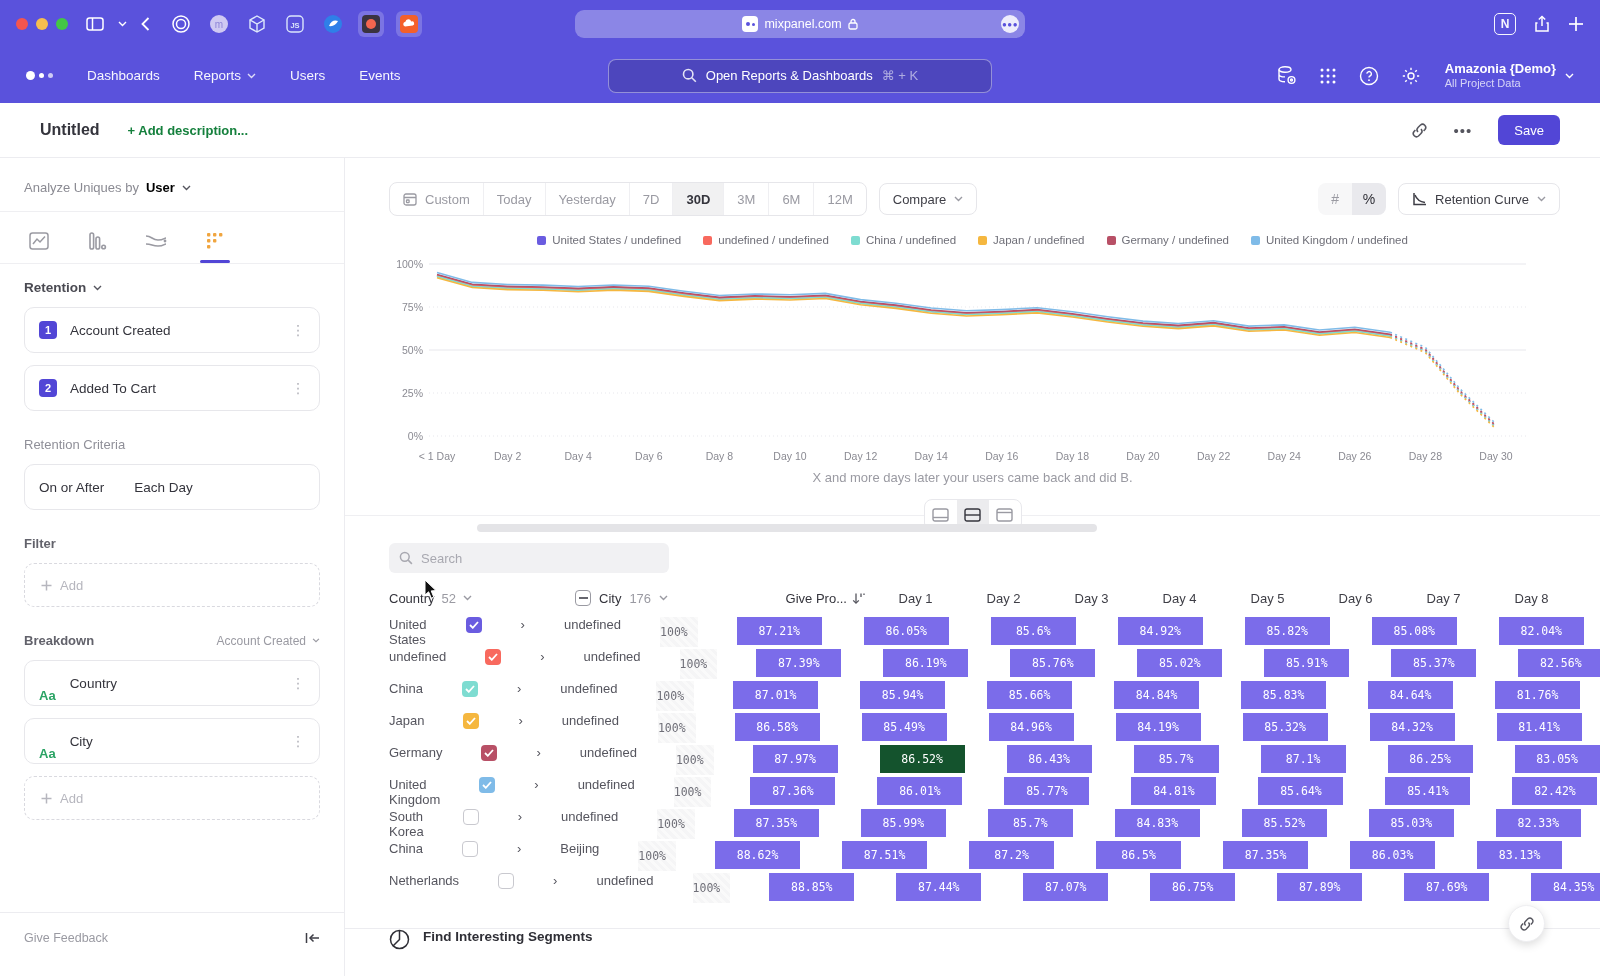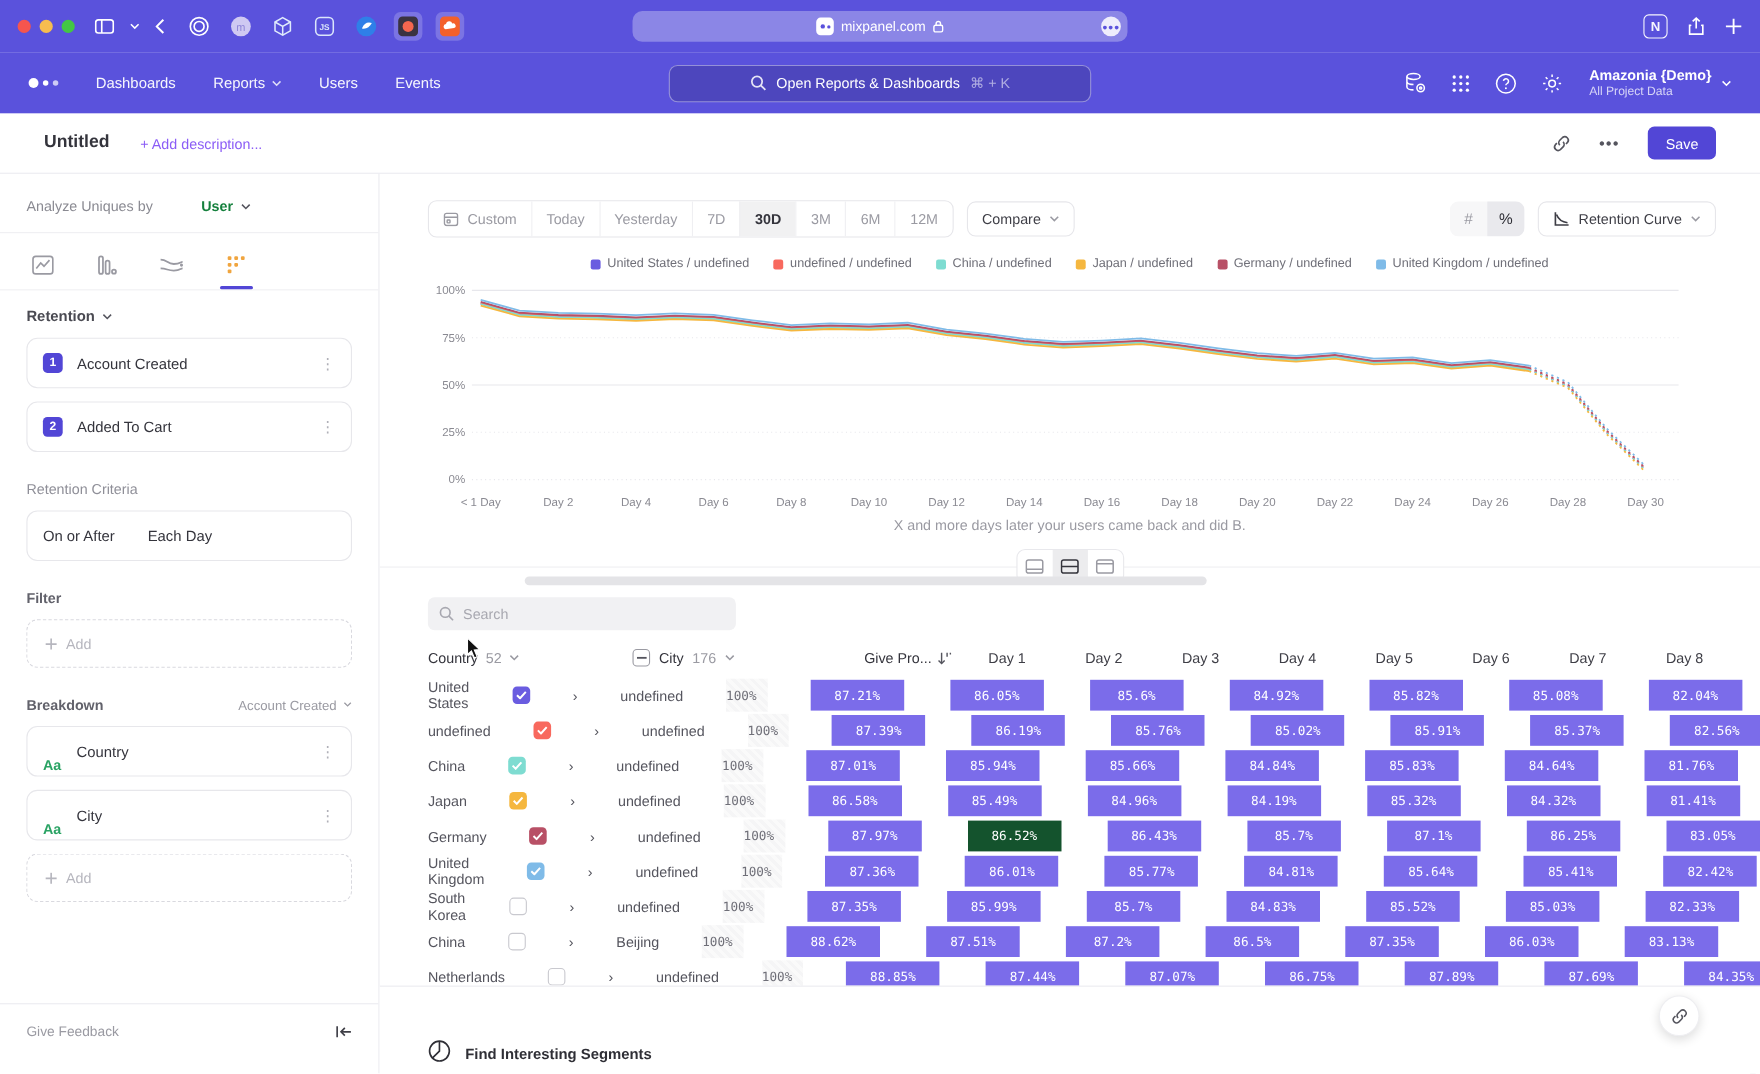--- a/index.html
+++ b/index.html
@@ -32,33 +32,33 @@
   .nav-search { position:absolute; left:50%; transform:translateX(-50%); width:384px; height:34px; border:1px solid rgba(255,255,255,.4); background:rgba(0,0,0,.14); border-radius:8px; display:flex; align-items:center; justify-content:center; gap:9px; font-size:13px; }
   .nav-search .short { color:rgba(255,255,255,.55); }
   .nav-right { margin-left:auto; display:flex; align-items:center; gap:22px; }
   .proj { text-align:left; line-height:1.25; margin-left:2px; }
   .proj .p1 { font-size:13px; font-weight:bold; }
   .proj .p2 { font-size:11px; color:rgba(255,255,255,.75); }
 
   
   .titlebar { height:55px; background:#fff; border-bottom:1px solid #ececf0; display:flex; align-items:center; padding:0 40px; }
   .tb-title { font-size:16px; font-weight:bold; color:#34343c; }
-  .tb-desc { font-size:13px; color:#8b5cf6; margin-left:28px; }
+  .tb-desc { font-size:13px; color:#15803d; margin-left:28px;font-weight:bold; }
   .tb-right { margin-left:auto; display:flex; align-items:center; gap:26px; color:#55555e; }
   .dots3 { font-size:15px; letter-spacing:1px; color:#55555e; }
   .save-btn { background:#5246d6; color:#fff; font-size:13px; border:none; border-radius:6px; height:30px; padding:0 16px; cursor:pointer; }
 
   
   .main { display:flex; height:818px; }
   .sidebar { width:345px; border-right:1px solid #ececf0; position:relative; padding:22px 24px 0; flex:none; }
   .content { flex:1; position:relative; overflow:hidden; }
 
   
   .an-row { font-size:13px; color:#8a8a92; display:flex; align-items:center; gap:7px; }
-  .an-row b { color:#15803d; font-weight:bold;margin-left:37px; }
+  .an-row b { color:#000000; font-weight:bold; }
   .sb-divider { height:1px; background:#efeff2; margin:16px -24px; }
   .tabs { display:flex; gap:36px; padding:2px 4px 0; }
   .tab { padding-bottom:11px; position:relative; cursor:pointer; color:#9a9aa2; }
   .tab.active { color:#f0a53f; }
   .tab.active::after { content:''; position:absolute; left:-4px; right:-4px; bottom:0; height:3px; border-radius:2px; background:#5246d6; }
   .sec-h { font-size:13.5px; font-weight:bold; color:#4a4a52; display:flex; align-items:center; gap:7px; margin-top:4px; }
   .card { height:46px; border:1px solid #e7e7eb; border-radius:10px; background:#fff; display:flex; align-items:center; padding:0 14px; margin-top:12px; }
   .badge { width:18px; height:18px; border-radius:4px; background:#5246d6; color:#fff; font-size:11px; font-weight:bold; display:flex; align-items:center; justify-content:center; margin-right:13px; }
   .card .lbl { font-size:13.5px; color:#34343c; }
   .kebab { margin-left:auto; color:#b0b0b8; font-size:14px; cursor:pointer; }
@@ -101,36 +101,36 @@
   .table-zone { margin:10px 0 0 44px; position:relative; }
   .search-box { width:280px; height:30px; border-radius:6px; background:#f1f1f3; display:flex; align-items:center; padding:0 10px; gap:8px; color:#a8a8b0; }
   .search-box input { border:none; outline:none; background:transparent; font-size:13px; color:#55555e; width:220px; font-family:"Liberation Sans",sans-serif; }
   .search-box input::placeholder { color:#a8a8b0; }
   .thead { display:flex; align-items:center; height:38px; margin-top:6px; font-size:13px; color:#34343c; }
   .c-country { width:186px; display:flex; align-items:center; gap:7px; }
   .c-citygrp { width:192px; display:flex; align-items:center; gap:8px; }
   .c-total { width:106px; display:flex; align-items:center; justify-content:flex-end; gap:5px; padding-right:8px; }
   .muted { color:#9a9aa2; }
   .dayhdr { width:85px; margin-right:3px; text-align:center; flex:none; font-size:13px; color:#3e3e46; }
-  .trow { display:flex; align-items:center; height:30px; margin-bottom:2px; font-size:13px; color:#55555e;gap:39px; }
+  .trow { display:flex; height:30px; margin-bottom:2px; font-size:13px; color:#55555e;gap:39px; }
   .cell-country { width:186px; }
   .cell-check { width:28px; }
   .cb { width:16px; height:16px; border-radius:4px; display:flex; align-items:center; justify-content:center; }
   .cb.off { border:1.5px solid #c9c9cf; background:#fff; }
   .cb.ind { border:1.5px solid #9a9aa2; background:#fff; color:#55555e; }
   .cell-exp { width:22px; color:#55555e; font-size:13px; }
   .cell-city { width:142px; }
   .cell-total { width:106px; text-align:right; padding-right:10px; height:30px; line-height:30px; font-family:"DejaVu Sans Mono",monospace; font-size:11.5px; color:#6f6f78; background:repeating-linear-gradient(45deg,#f5f5f6 0 3px,#fafafa 3px 6px); }
   .dcell { width:85px; height:28px; margin-right:3px; flex:none; display:flex; align-items:center; justify-content:center; font-family:"DejaVu Sans Mono",monospace; font-size:11.5px; color:#fff; }
   .sliver { width:24px; height:28px; flex:none; background:#7b6cea; }
   .hscroll { position:absolute; left:132px; top:366px; width:620px; height:8px; border-radius:4px; background:#e4e4e7; }
   .vscroll { position:absolute; right:4px; top:402px; width:5px; height:54px; border-radius:3px; background:#e2e2e6; }
 
   
-  .c-footer { position:absolute; bottom:0; left:0; right:0; height:80px; border-top:1px solid #ececf0; background:#fff; display:flex; align-items:flex-end; padding:0 44px 10px; gap:13px; }
+  .c-footer { position:absolute; bottom:0; left:0; right:0; height:48px; border-top:1px solid #ececf0; background:#fff; display:flex; align-items:flex-start; padding:0 44px 10px; gap:13px; }
   .cf-title { font-size:13.5px; font-weight:bold; color:#2f2f36; }
   .cf-desc { font-size:13px; color:#9a9aa2; margin-left:6px; }
   .fab { position:absolute; right:55px; bottom:34px; width:37px; height:37px; border-radius:50%; background:#fff; border:1px solid #eeeef1; box-shadow:0 3px 10px rgba(0,0,0,.14); display:flex; align-items:center; justify-content:center; color:#55555e; cursor:pointer; }
   .cursor { position:absolute; left:424px; top:580px; z-index:60; pointer-events:none; }
 </style>
 </head>
 <body>
 
 <div class="browser">
   <div class="lights">

